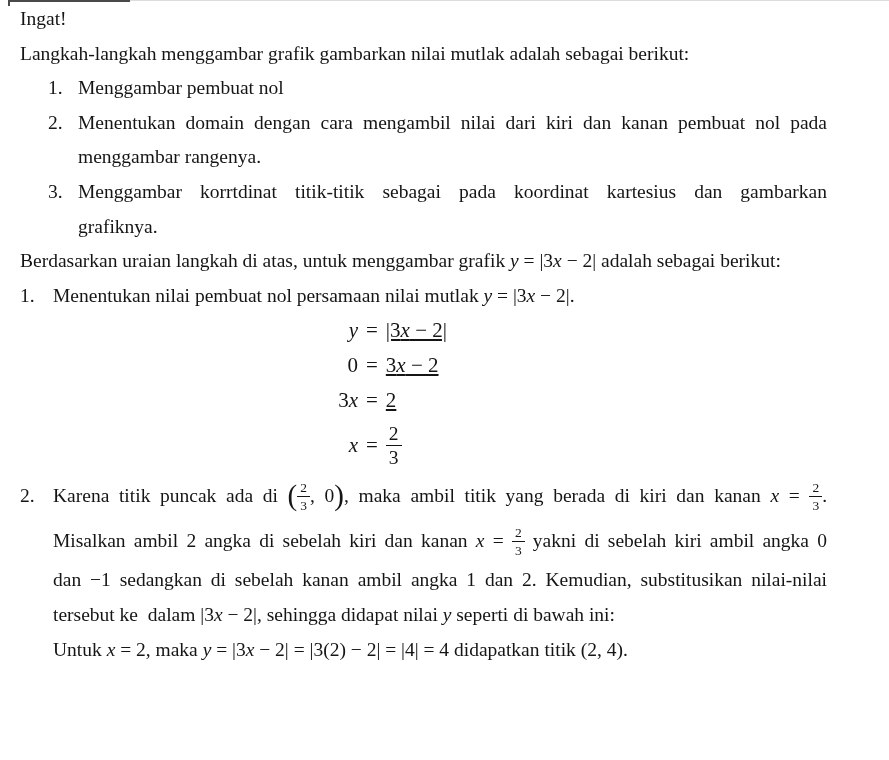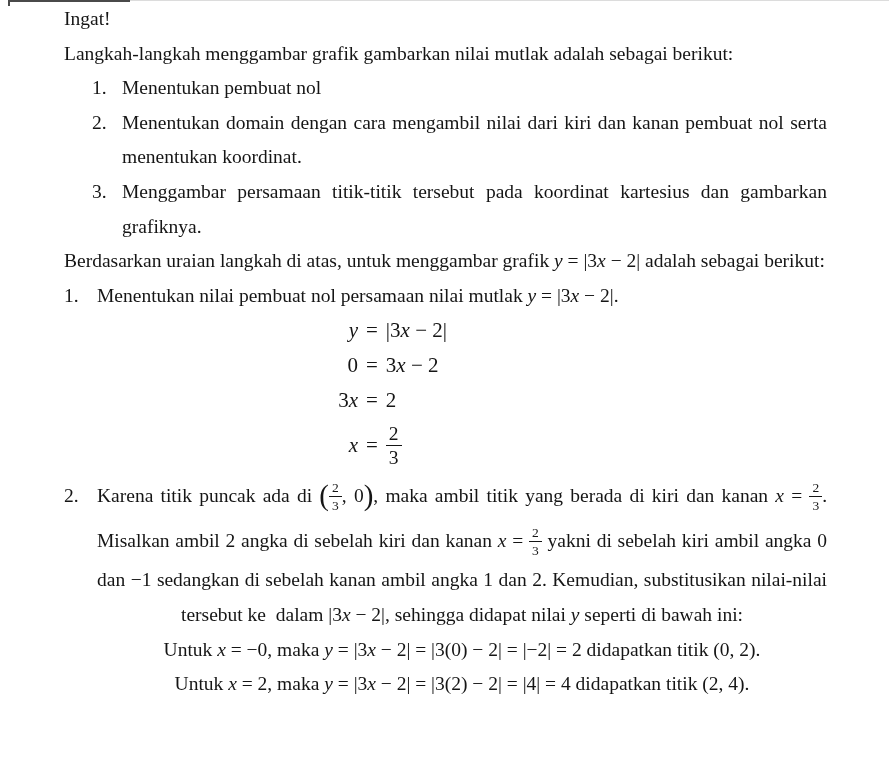--- a/index.html
+++ b/index.html
@@ -14,66 +14,65 @@
   #rule-dark{left:8px;width:122px;height:2px;background:#4a4a4a;}
   #rule-light{left:130px;width:759px;height:1px;background:#dcdcdc;}
   #rule-stub{left:8px;top:0;width:2px;height:6px;background:#4a4a4a;}
 
   .ln{
     position:relative;
     line-height:34.6px;
     font-size:19.5px;
     padding-right:62px;
     white-space:normal;
-    margin-left:44px;
   }
   .l0{padding-left:20px;}
   .l1{padding-left:78px;}
   .l1c{padding-left:78px;}
   .l2{padding-left:53px;}
-  .l2c{padding-left:53px;text-align:center;}
+  .l2c{padding-left:53px;}
   .l1 .num{position:absolute;left:48px;}
   .l2 .num{position:absolute;left:20px;}
   .just{text-align:justify;text-align-last:justify;}
 
   i{font-style:italic;}
 
   
   .eq{
     display:flex;align-items:center;
     height:35px;font-size:21px;padding-left:276px;
   }
   .eq-tall{height:55px;}
   .eq-lhs{width:82px;text-align:right;}
   .eq-sign{padding:0 8px;}
-  .eq-rhs{text-align:left;}
+  .eq-rhs{text-align:left;text-decoration:underline;}
 
   
   .frac{display:inline-block;text-align:center;vertical-align:middle;line-height:1;}
   .frac .fnum{display:block;padding:0 3px 2px;border-bottom:1.4px solid #151515;}
   .frac .fden{display:block;padding:2px 3px 0;}
   .ln .frac{font-size:13.5px;position:relative;top:-1px;}
   .eq .frac{font-size:19.5px;}
 
   .bigp{font-size:29px;line-height:1;vertical-align:middle;position:relative;top:-2px;}
 </style>
 </head>
 <body>
 
 <div id="page">
   <div class="rule" id="rule-dark"></div>
   <div class="rule" id="rule-light"></div>
   <div id="rule-stub" style="position:absolute;"></div>
   <div id="doc-body">
       <div class="ln l0"><span class="txt">Ingat!</span></div>
       <div class="ln l0"><span class="txt">Langkah-langkah menggambar grafik gambarkan nilai mutlak adalah sebagai berikut:</span></div>
-      <div class="ln l1"><span class="num">1.</span><span class="txt">Menentukan pembuat nol</span></div>
-      <div class="ln l1 just"><span class="num">2.</span><span class="txt">Menentukan domain dengan cara mengambil nilai dari kiri dan kanan pembuat nol serta</span></div>
-      <div class="ln l1c"><span class="txt">menentukan koordinat.</span></div>
-      <div class="ln l1 just"><span class="num">3.</span><span class="txt">Menggambar persamaan titik-titik tersebut pada koordinat kartesius dan gambarkan</span></div>
+      <div class="ln l1"><span class="num">1.</span><span class="txt">Menggambar pembuat nol</span></div>
+      <div class="ln l1 just"><span class="num">2.</span><span class="txt">Menentukan domain dengan cara mengambil nilai dari kiri dan kanan pembuat nol pada</span></div>
+      <div class="ln l1c"><span class="txt">menggambar rangenya.</span></div>
+      <div class="ln l1 just"><span class="num">3.</span><span class="txt">Menggambar korrtdinat titik-titik sebagai pada koordinat kartesius dan gambarkan</span></div>
       <div class="ln l1c"><span class="txt">grafiknya.</span></div>
       <div class="ln l0"><span class="txt">Berdasarkan uraian langkah di atas, untuk menggambar grafik <i>y</i> = |3<i>x</i> − 2| adalah sebagai berikut:</span></div>
       <div class="ln l2"><span class="num">1.</span><span class="txt">Menentukan nilai pembuat nol persamaan nilai mutlak <i>y</i> = |3<i>x</i> − 2|.</span></div>
       <div class="eq">
         <span class="eq-lhs"><i>y</i></span>
         <span class="eq-sign">=</span>
         <span class="eq-rhs">|3<i>x</i> − 2|</span>
       </div>
       <div class="eq">
         <span class="eq-lhs">0</span>
@@ -87,16 +86,15 @@
       </div>
       <div class="eq eq-tall">
         <span class="eq-lhs"><i>x</i></span>
         <span class="eq-sign">=</span>
         <span class="eq-rhs"><span class="frac"><span class="fnum">2</span><span class="fden">3</span></span></span>
       </div>
       <div class="ln l2 just" style="height: 45px; line-height: 45px;"><span class="num">2.</span><span class="txt">Karena titik puncak ada di <span class="bigp">(</span><span class="frac"><span class="fnum">2</span><span class="fden">3</span></span>, 0<span class="bigp">)</span>, maka ambil titik yang berada di kiri dan kanan <i>x</i> = <span class="frac"><span class="fnum">2</span><span class="fden">3</span></span>.</span></div>
       <div class="ln l2c just" style="height: 45px; line-height: 45px;"><span class="txt">Misalkan ambil 2 angka di sebelah kiri dan kanan <i>x</i> = <span class="frac"><span class="fnum">2</span><span class="fden">3</span></span> yakni di sebelah kiri ambil angka 0</span></div>
       <div class="ln l2c just"><span class="txt">dan −1 sedangkan di sebelah kanan ambil angka 1 dan 2. Kemudian, substitusikan nilai-nilai</span></div>
       <div class="ln l2c"><span class="txt">tersebut ke&nbsp; dalam |3<i>x</i> − 2|, sehingga didapat nilai <i>y</i> seperti di bawah ini:</span></div>
-      <div class="ln l2c"><span class="txt">Untuk <i>x</i> = −0, maka <i>y</i> = |3<i>x</i> − 2| = |3(0) − 2| = |−2| = 2 didapatkan titik (0, 2).</span></div>
       <div class="ln l2c"><span class="txt">Untuk <i>x</i> = 2, maka <i>y</i> = |3<i>x</i> − 2| = |3(2) − 2| = |4| = 4 didapatkan titik (2, 4).</span></div>
     </div>
 </div>
 
 </body></html>

